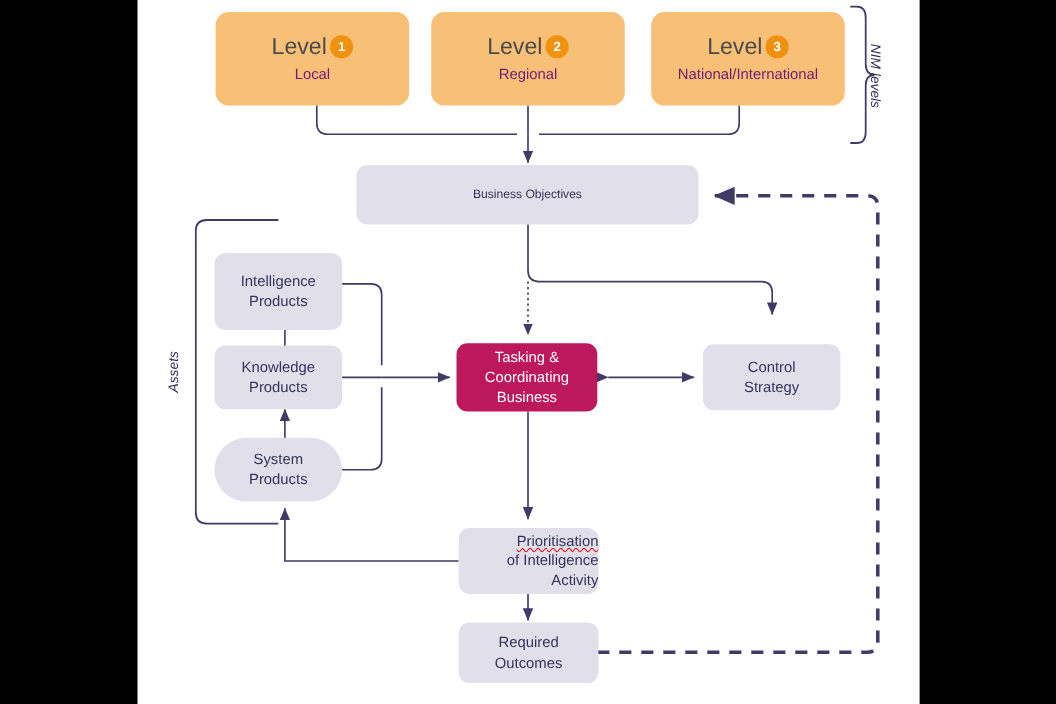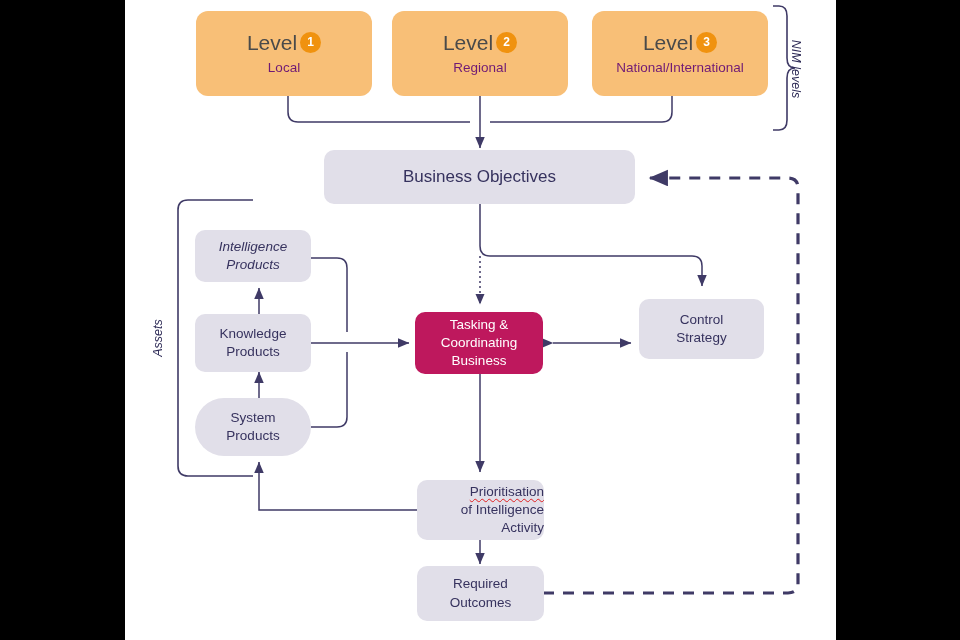--- a/index.html
+++ b/index.html
@@ -12,21 +12,21 @@
         align-items:center;justify-content:center;border-radius:10px;text-align:center;}
   .lvl{background:#f8bf77;border-radius:12px;}
   .lvl .ltop{display:flex;align-items:center;justify-content:center;gap:3px;
              font-size:21px;color:#4a4a4a;line-height:1;}
   .lvl .badge{display:inline-flex;align-items:center;justify-content:center;
               width:21px;height:21px;border-radius:50%;background:#f0920f;color:#fff;
               font-size:12px;font-weight:bold;line-height:1;}
   .lvl .lsub{margin-top:7px;font-size:13.5px;color:#701a75;line-height:1.15;}
 
   .lav{background:#e1dfe9;color:#36325e;font-size:13.5px;line-height:1.35;}
-  .lav.big{font-size:17px;}
+  .lav.big{font-size:11px;}
   .dark{background:#be185d;color:#ffffff;font-size:13.5px;line-height:1.32;}
 
   .vlabel{position:absolute;color:#2d2a56;font-size:12.5px;font-style:italic;
           white-space:nowrap;transform-origin:50% 50%;}
   .rot-cw{transform:rotate(90deg);}
   .rot-ccw{transform:rotate(-90deg);}
   .misspell{ text-decoration:underline; text-decoration-style:wavy;
              text-decoration-color:#e02020; text-underline-offset:2px;
              text-decoration-thickness:1px;}
 </style>
@@ -110,42 +110,42 @@
     </div>
 
     <div class="vlabel rot-cw" style="left:642px;top:62px;">NIM levels</div>
 
     <div class="node lav big" style="left:199px;top:150px;width:311px;height:54px;">
       <span>Business Objectives</span>
     </div>
 
     <div class="vlabel rot-ccw" style="left:14px;top:331px;">Assets</div>
 
-    <div class="node lav" style="left:70px;top:230px;width:116px;height:52px;font-style:italic;">
+    <div class="node lav" style="left:70px;top:230px;width:116px;height:70px;">
       <span>Intelligence</span>
       <span>Products</span>
     </div>
 
     <div class="node lav" style="left:70px;top:314px;width:116px;height:58px;">
       <span>Knowledge</span>
       <span>Products</span>
     </div>
 
     <div class="node lav" style="left:70px;top:398px;width:116px;height:58px;border-radius:29px;">
       <span>System</span>
       <span>Products</span>
     </div>
 
     <div class="node dark" style="left:290px;top:312px;width:128px;height:62px;">
       <span>Tasking &amp;</span>
       <span>Coordinating</span>
       <span>Business</span>
     </div>
 
-    <div class="node lav" style="left:514px;top:299px;width:125px;height:60px;">
+    <div class="node lav" style="left:514px;top:313px;width:125px;height:60px;">
       <span>Control</span>
       <span>Strategy</span>
     </div>
 
     <div class="node lav" style="left:292px;top:480px;width:127px;height:60px;align-items:flex-end;">
       <span class="misspell">Prioritisation</span>
       <span>of Intelligence</span>
       <span>Activity</span>
     </div>
 

